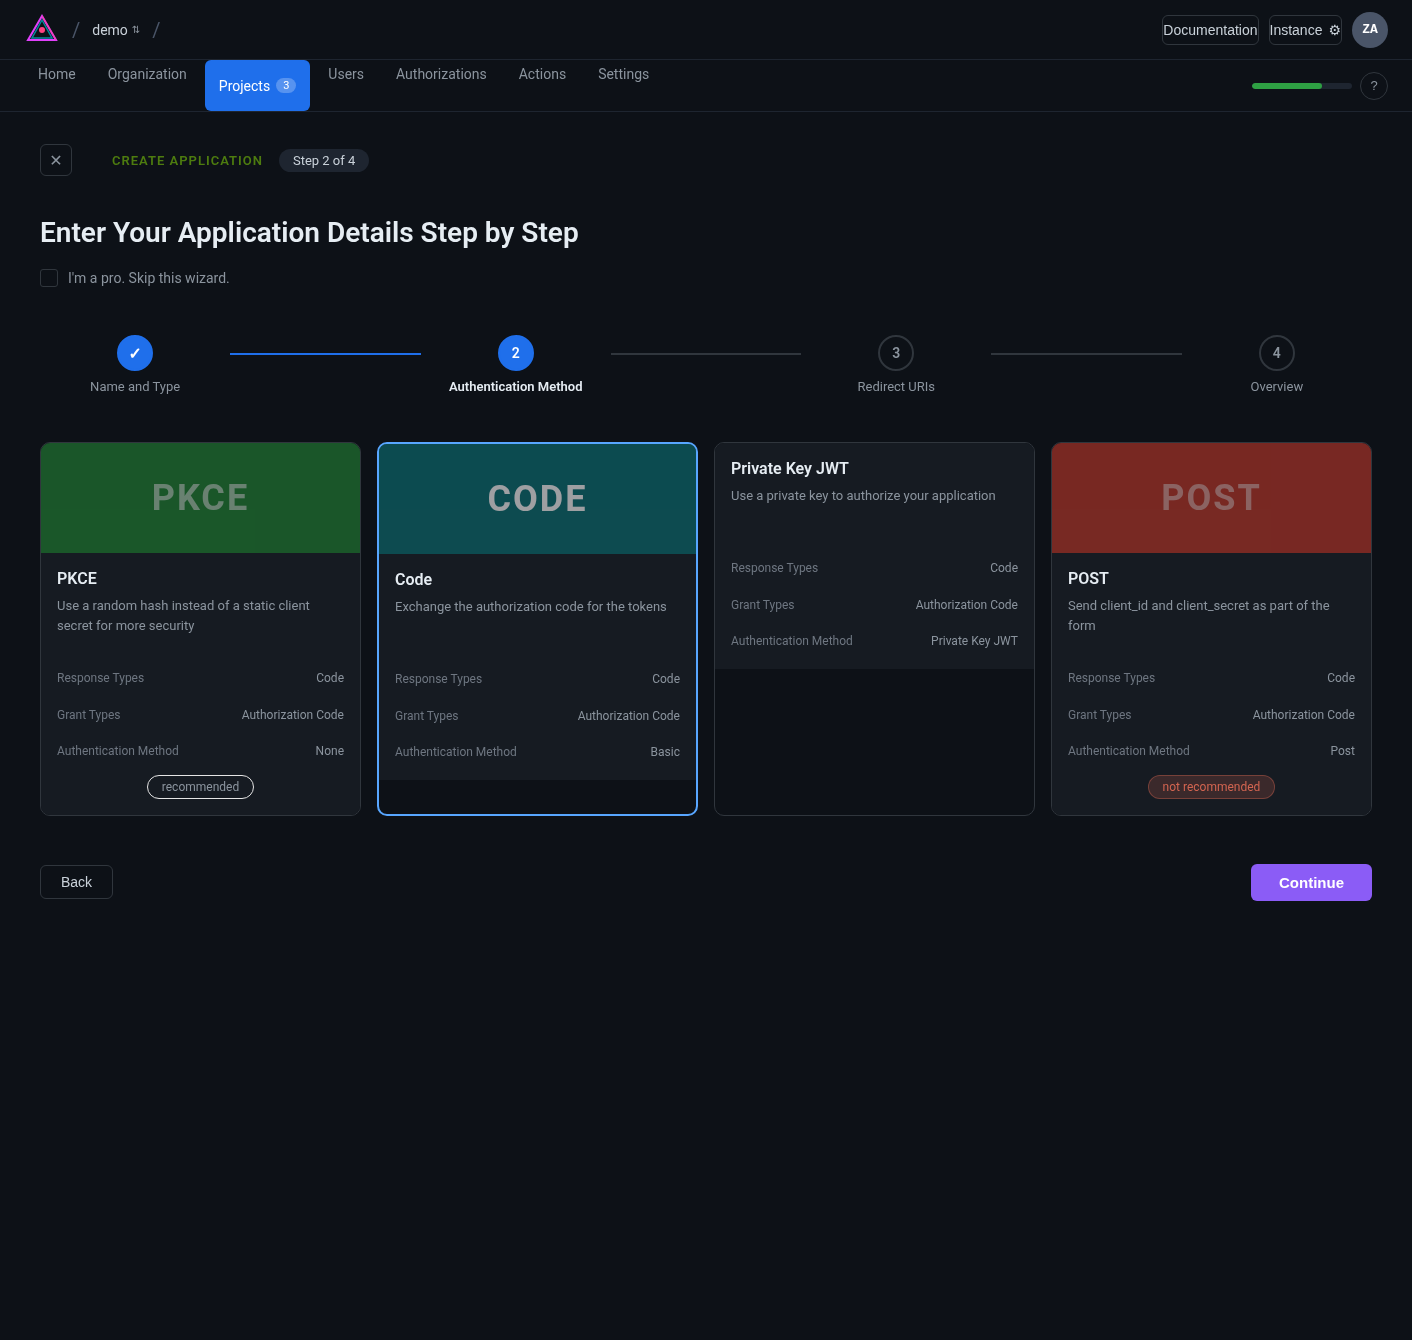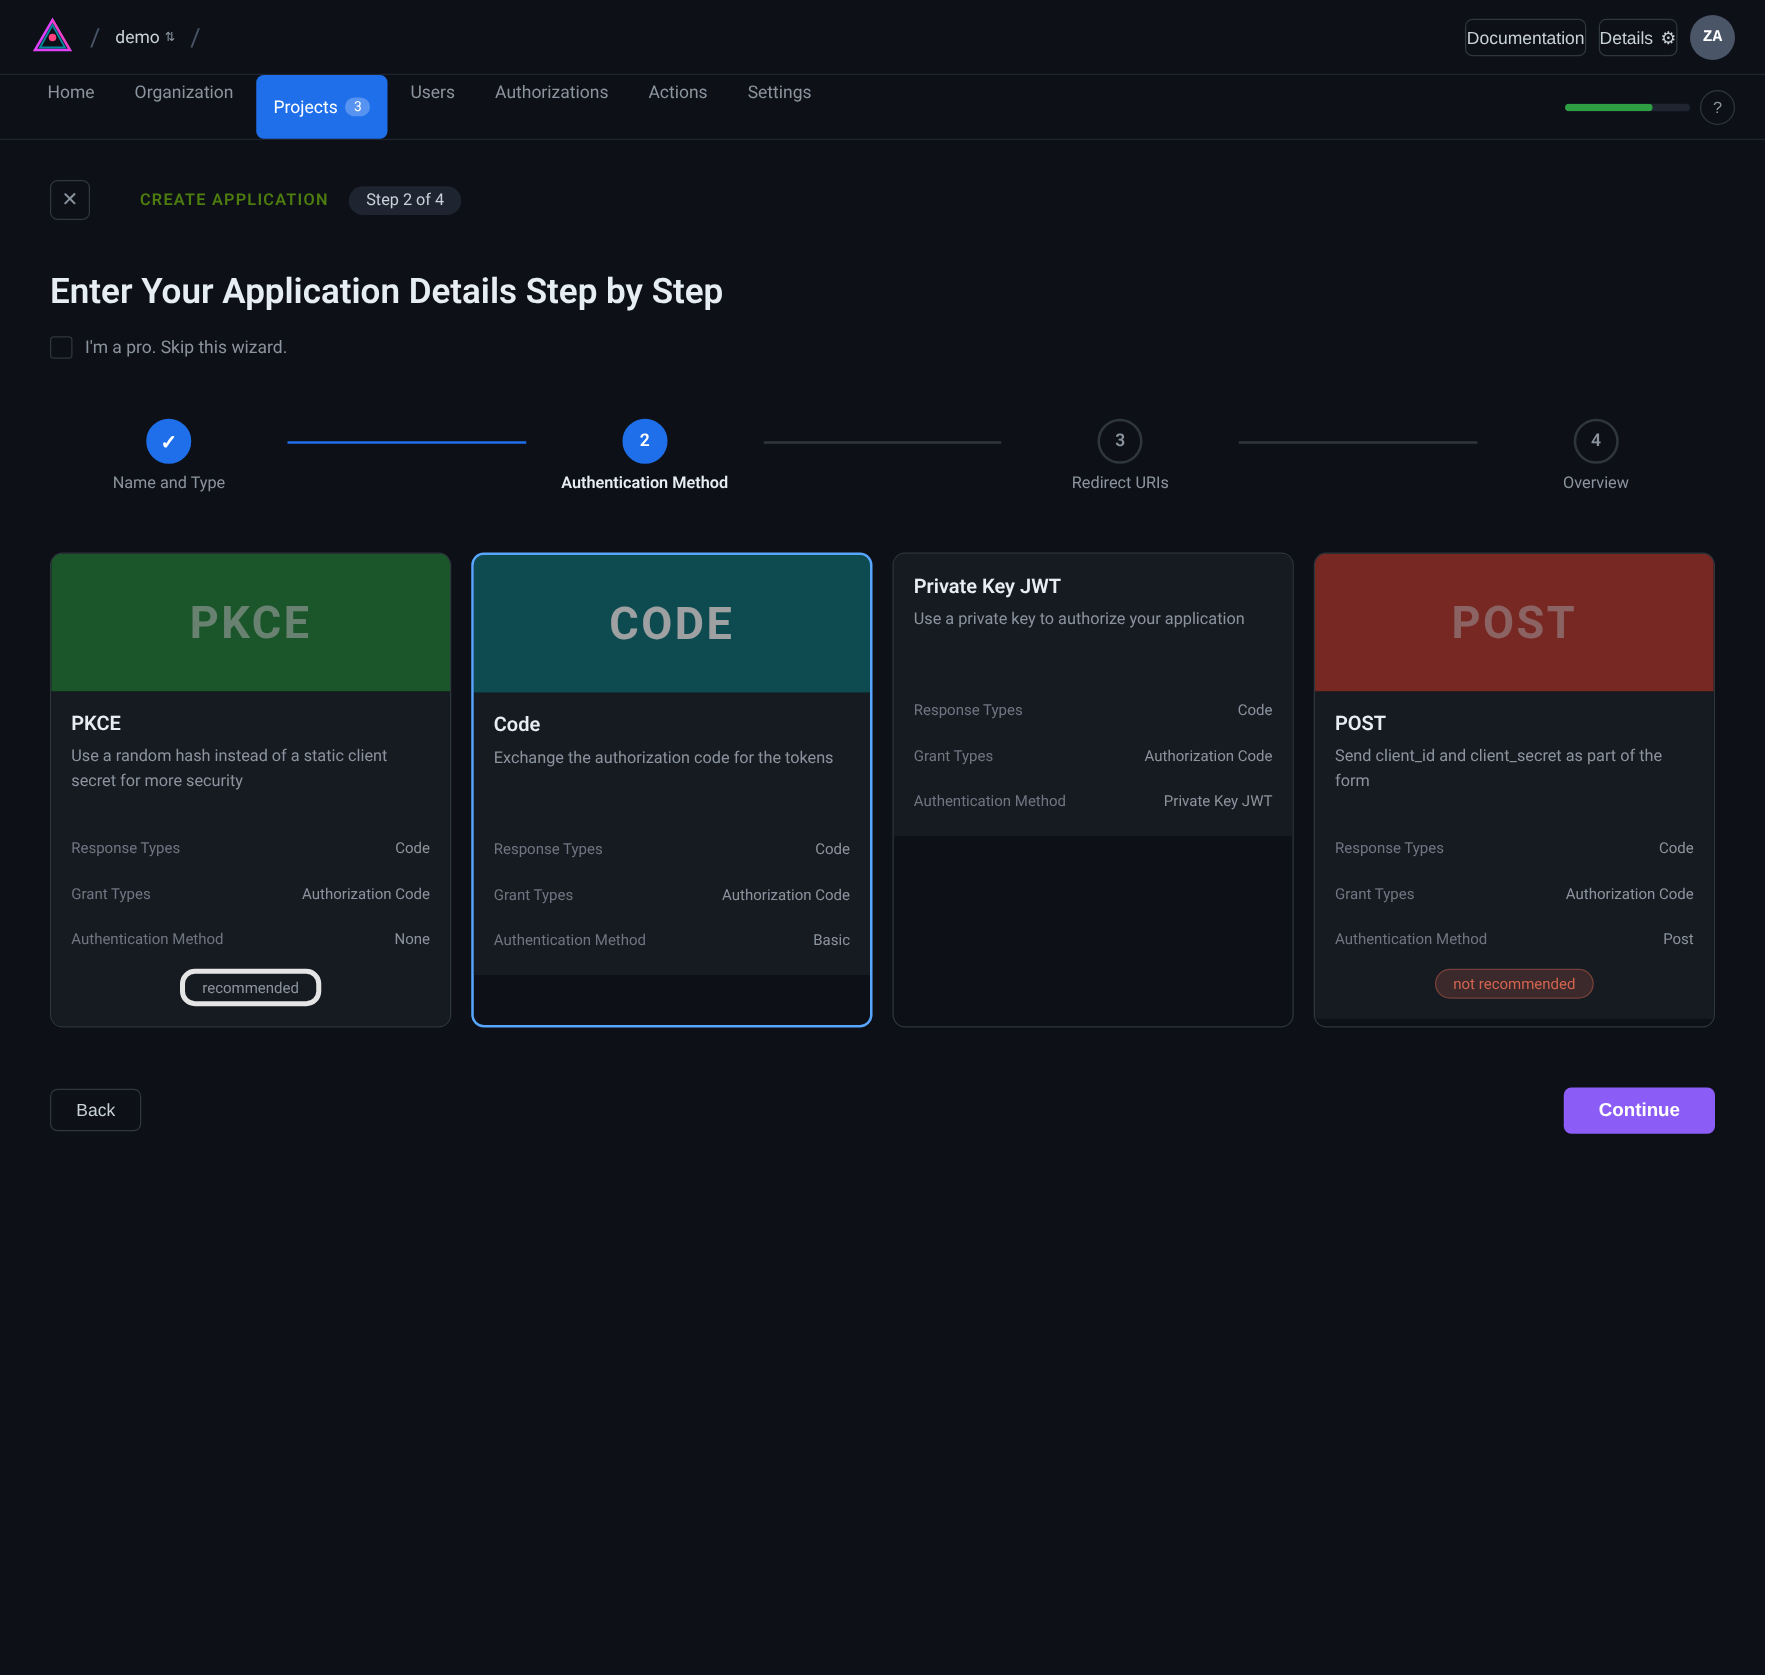--- a/index.html
+++ b/index.html
@@ -344,21 +344,21 @@
     }
     .card-meta-label { color: #6e7681; }
     .card-meta-value { color: #8b949e; text-align: right; }
     .card-badge {
       display: flex;
       justify-content: center;
       margin-top: 12px;
     }
     .badge-recommended {
       background: #161b22;
-      border: 4px solid #e5e5e5;
+      border: 1px solid #e5e5e5;
       border-radius: 12px;
       padding: 4px 14px;
       font-size: 12px;
       color: #8b949e;
     }
     .badge-not-recommended {
       background: rgba(210, 100, 80, 0.2);
       border: 1px solid rgba(210, 100, 80, 0.4);
       border-radius: 12px;
       padding: 4px 14px;
@@ -412,21 +412,21 @@
       <span>demo</span>
       <span class="chevron-ud">⇅</span>
     </div>
     <span class="slash">/</span>
   </div>
   <div class="topnav-right">
     <button class="btn-outline">
       <span>Documentation</span>
     </button>
     <button class="btn-outline">
-      <span>Details</span>
+      <span>Instance</span>
       <span class="gear-icon"></span>
     </button>
     <div class="avatar">
       <span>ZA</span>
     </div>
   </div>
 </nav>
 
 <nav class="subnav">
   <a class="subnav-item">Home</a>

